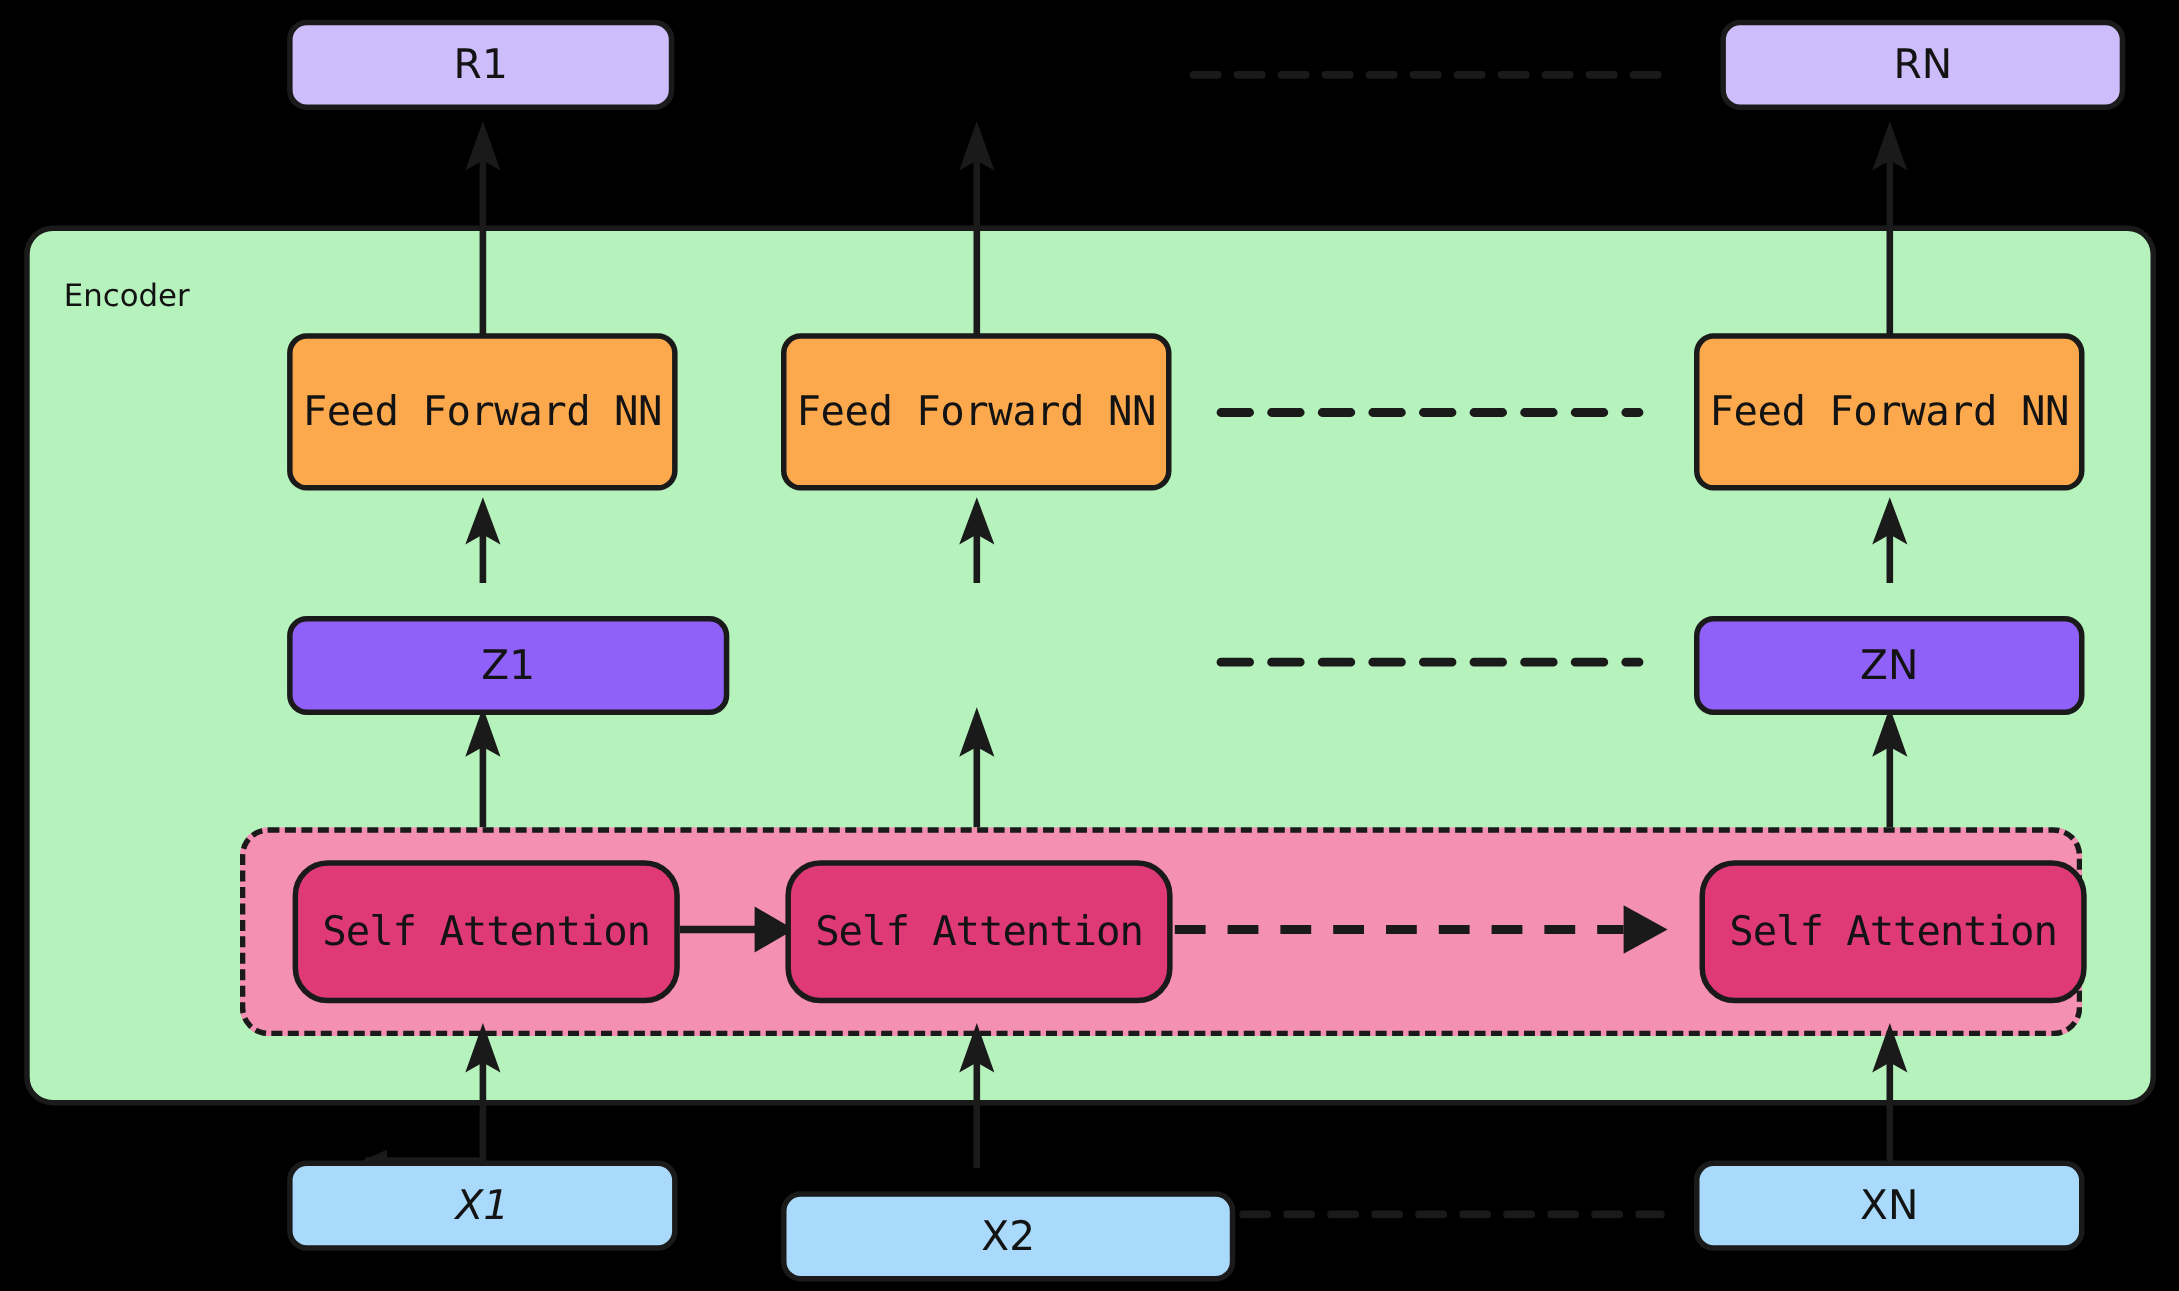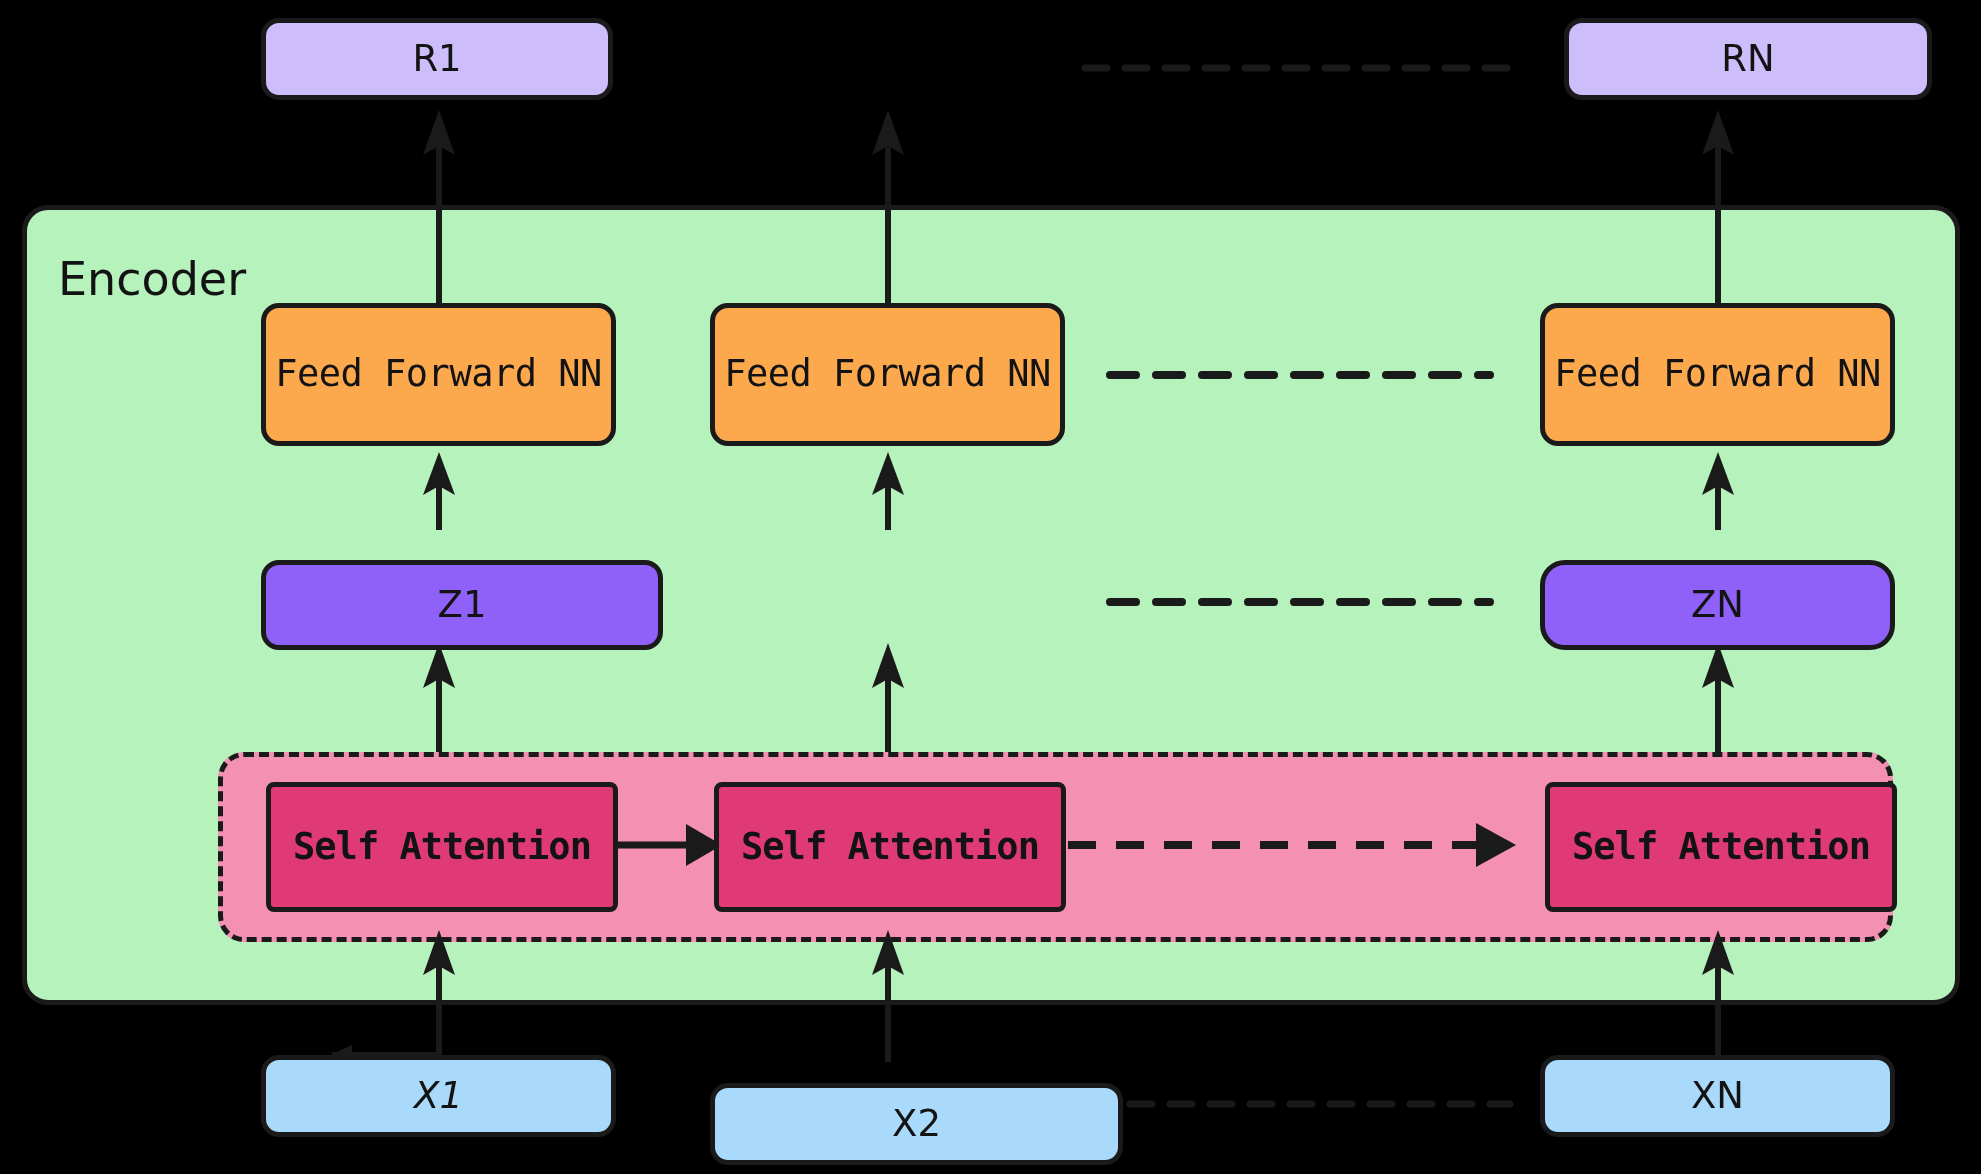--- a/index.html
+++ b/index.html
@@ -53,34 +53,33 @@
   .node-z {
     background: #9061F9;
     font-size: 37px;
     font-family: "DejaVu Sans", sans-serif;
   }
   .node-sa {
     background: #E03A76;
     font-size: 37px;
     font-family: "DejaVu Sans Mono", monospace;
     letter-spacing: -1px;
-    border-radius: 8px;
-    font-weight: bold;
+    border-radius: 32px;
   }
   .encoder-box {
     position: absolute;
     box-sizing: border-box;
     background: #B5F2BC;
     border: 5px solid #1a1a1a;
     border-radius: 26px;
   }
   .encoder-label {
     position: absolute;
     font-family: "DejaVu Sans", sans-serif;
-    font-size: 46px;
+    font-size: 28px;
     color: #131313;
     user-select: none;
   }
   .attn-group {
     position: absolute;
     box-sizing: border-box;
     background: #F490B1;
     border: 5px dashed #1a1a1a;
     border-radius: 26px;
   }
@@ -156,21 +155,21 @@
   </svg>
 
   <div class="node node-r layer-above" style="left:261px; top:18px; width:352px; height:82px;">R1</div>
   <div class="node node-r layer-above" style="left:1564px; top:18px; width:368px; height:82px;">RN</div>
 
   <div class="node node-ffnn layer-above" style="left:261px; top:303px; width:355px; height:143px;">Feed Forward NN</div>
   <div class="node node-ffnn layer-above" style="left:710px; top:303px; width:355px; height:143px;">Feed Forward NN</div>
   <div class="node node-ffnn layer-above" style="left:1540px; top:303px; width:355px; height:143px;">Feed Forward NN</div>
 
   <div class="node node-z layer-above" style="left:261px; top:560px; width:402px; height:90px;">Z1</div>
-  <div class="node node-z layer-above" style="left:1540px; top:560px; width:355px; height:90px;border-radius:25px;">ZN</div>
+  <div class="node node-z layer-above" style="left:1540px; top:560px; width:355px; height:90px;">ZN</div>
 
   <div class="node node-sa layer-above" style="left:266px; top:782px; width:352px; height:130px;">Self Attention</div>
   <div class="node node-sa layer-above" style="left:714px; top:782px; width:352px; height:130px;">Self Attention</div>
   <div class="node node-sa layer-above" style="left:1545px; top:782px; width:352px; height:130px;">Self Attention</div>
 
   <div class="node node-x layer-above" style="left:261px; top:1055px; width:355px; height:82px;font-style:italic;">X1</div>
   <div class="node node-x layer-above" style="left:710px; top:1055px; width:413px; height:82px;margin-top:28px;">X2</div>
   <div class="node node-x layer-above" style="left:1540px; top:1055px; width:355px; height:82px;">XN</div>
 
 </div>

